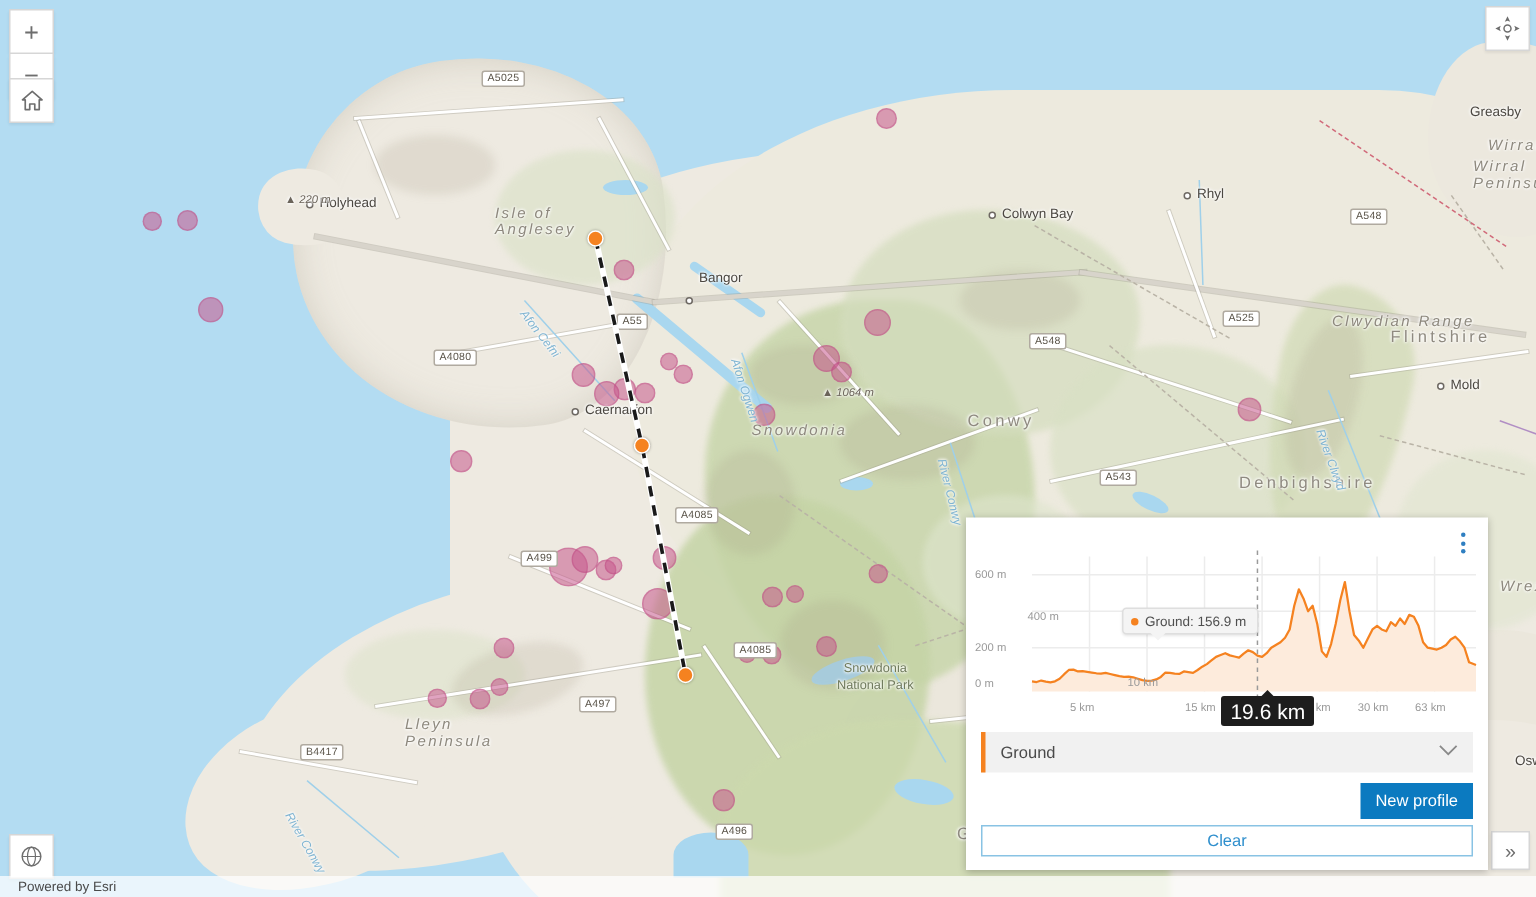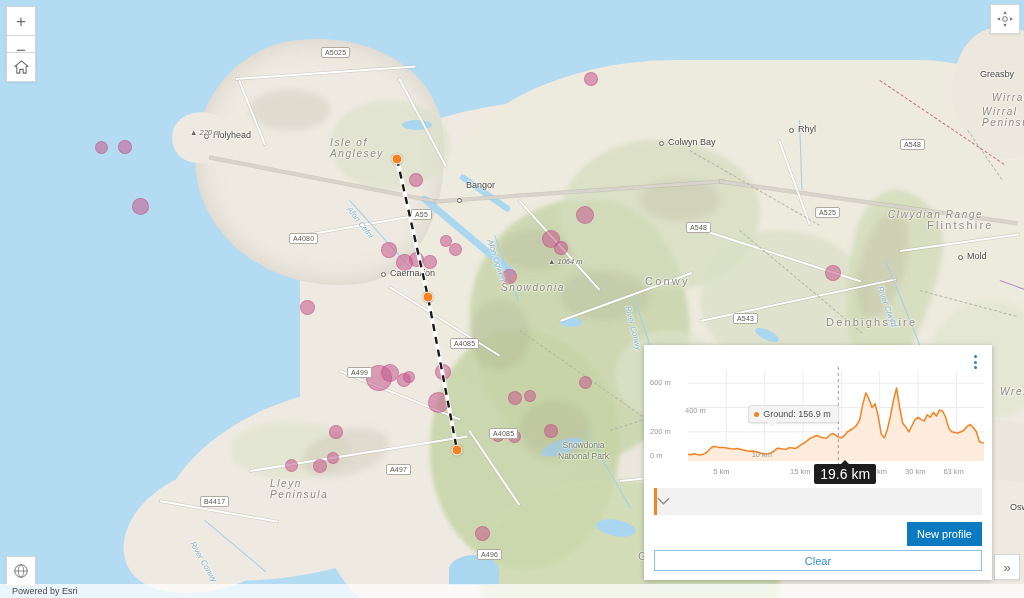--- a/index.html
+++ b/index.html
@@ -588,20 +588,21 @@
 
       <div id="hover-tooltip" style="left: 104.301px; top: 40.0527px;">
         <span class="dot"></span>
         <span>Ground: 156.9 m</span>
       </div>
 
       <div id="xpos-badge" style="left: 170.301px; top: 99px;">19.6 km</div>
     </div>
 
     <div id="legend-row">
+      <span class="lbl">Ground</span>
       <span id="legend-chevron">
         <svg width="13" height="8" viewBox="0 0 14 8">
           <path d="M1 1 L7 7 L13 1" fill="none" stroke="#8a8a8a" stroke-width="1.3"></path>
         </svg>
       </span>
     </div>
 
     <button id="new-profile-btn">New profile</button>
 
     <button id="clear-btn">Clear</button>

